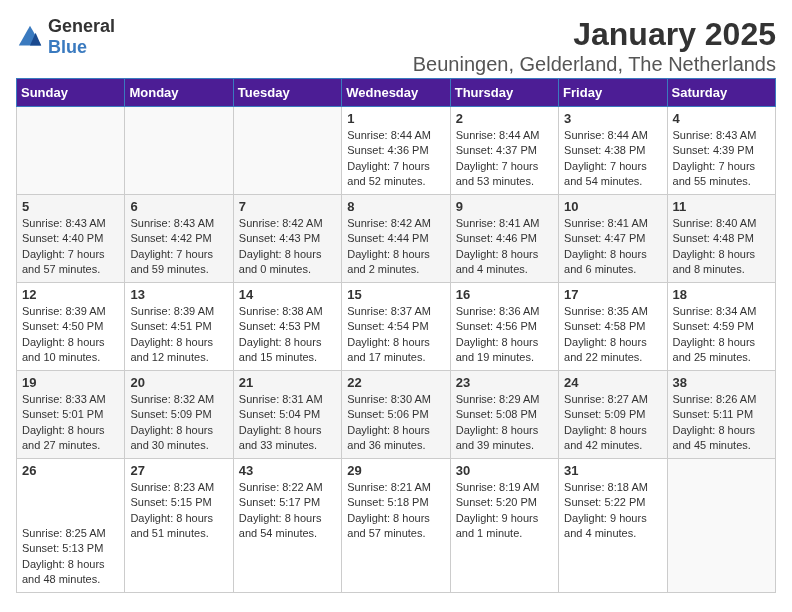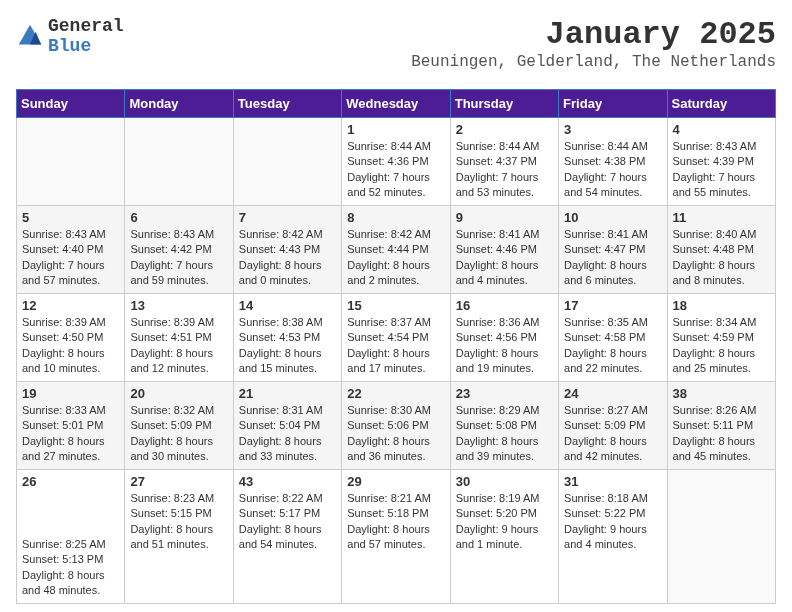--- a/index.html
+++ b/index.html
@@ -7,22 +7,21 @@
       font-family: Arial, sans-serif;
       background: #fff;
       width: 792px;
       min-height: 612px;
       padding: 16px;
     }
     .header-area {
       display: flex;
       align-items: flex-start;
       justify-content: space-between;
-      margin-bottom: 18px;
-      font-family: Liberation Mono, monospace;
+      margin-bottom: 2px;
     }
     .logo {
       display: flex;
       align-items: center;
     }
     .logo-text-general {
       font-size: 18px;
       font-weight: bold;
       color: #333;
     }
@@ -38,21 +37,21 @@
     }
     .title-area {
       text-align: right;
     }
     .month-title {
       font-size: 32px;
       font-weight: bold;
       color: #333;
     }
     .location-title {
-      font-size: 16px;
+      font-size: 20px;
       color: #555;
     }
     table {
       width: 100%;
       border-collapse: collapse;
       table-layout: fixed;
     }
     thead tr {
       background-color: #4c1d95;
       color: #fff;

